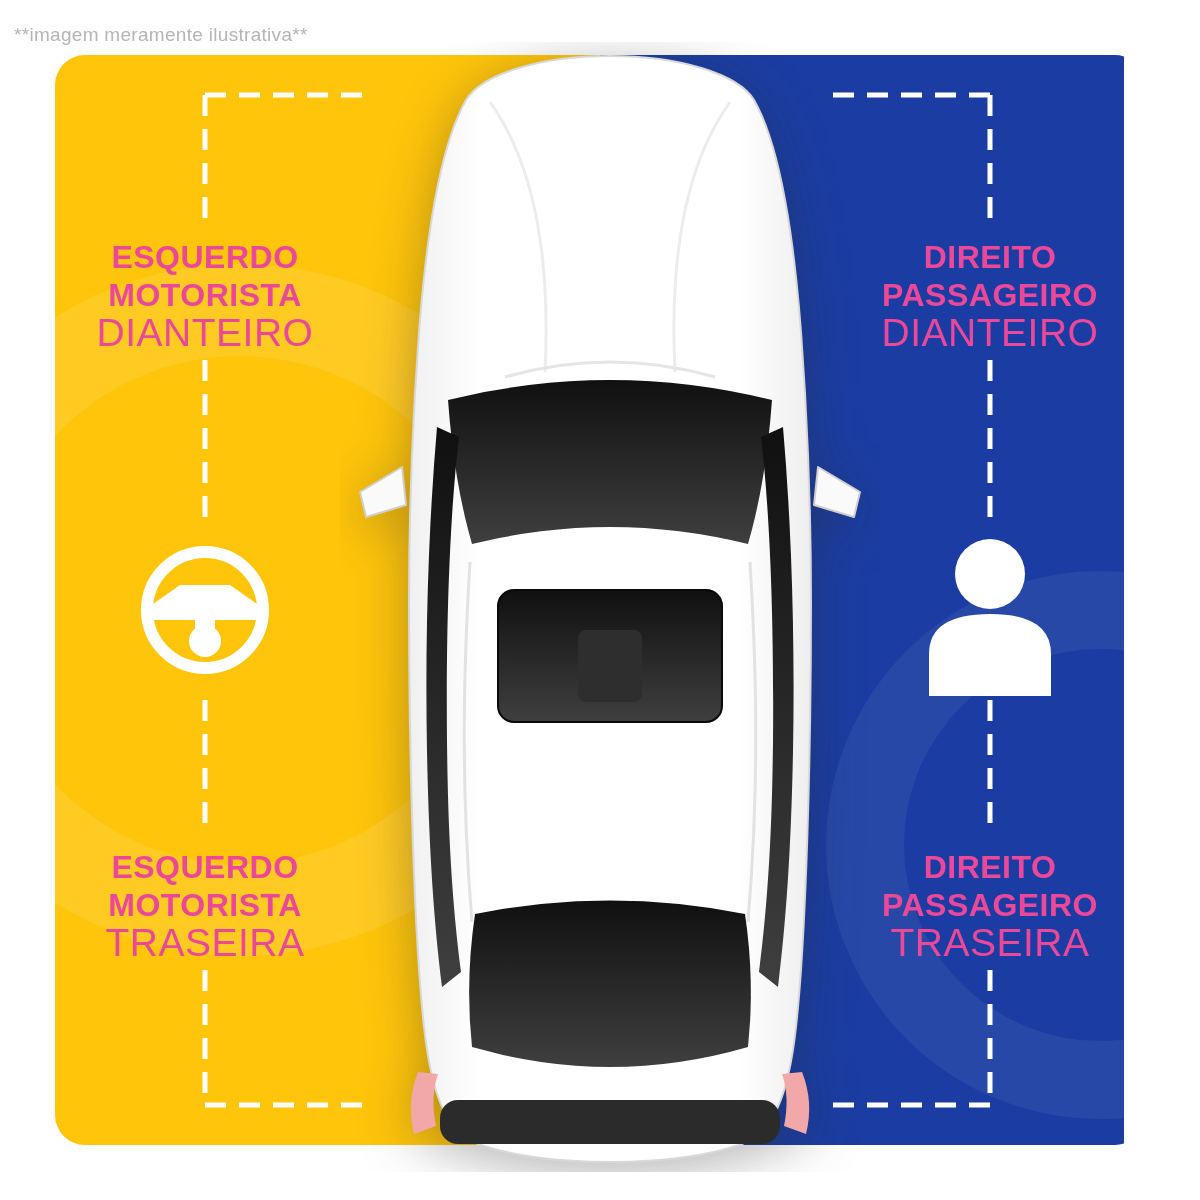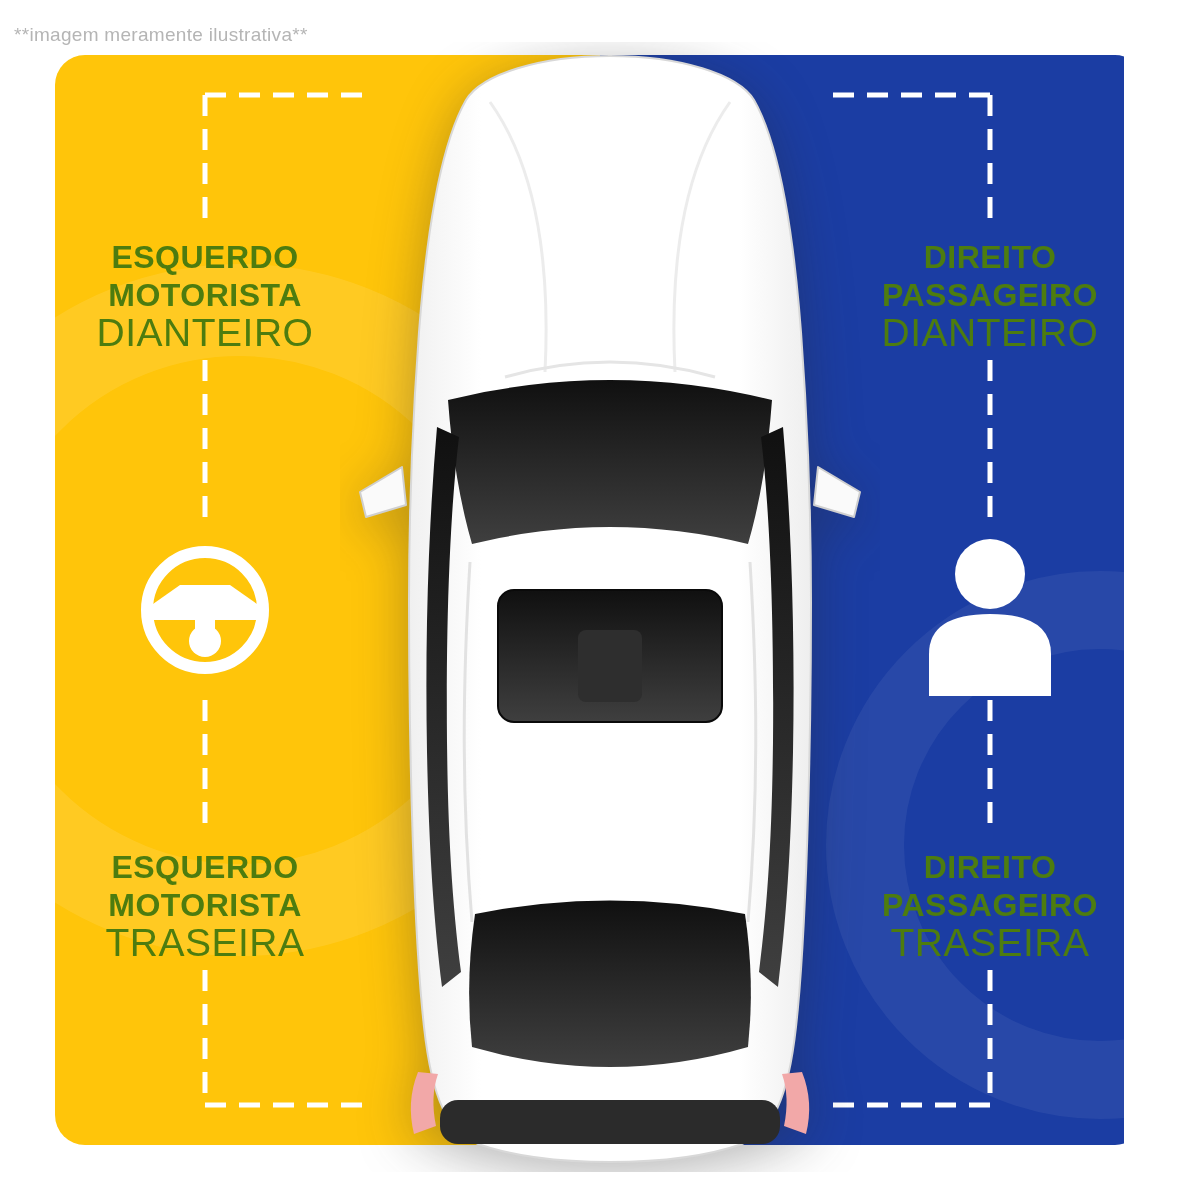--- a/index.html
+++ b/index.html
@@ -15,21 +15,21 @@
   .half.left{left:0;background:#FFC50A;}
   .half.right{left:545px;background:#1B3DA3;}
   .wm{position:absolute;left:0;top:0;}
   .disclaimer{
     position:absolute;left:14px;top:24px;font-size:19px;letter-spacing:.3px;
     color:#b5b5b5;font-weight:400;
   }
   .guides{position:absolute;left:0;top:0;pointer-events:none;}
   .label{
     position:absolute;transform:translateX(-50%);
-    width:340px;text-align:center;color:#4d7c0f;
+    width:340px;text-align:center;color:#ec4899;
   }
   .label .b{font-weight:700;font-size:32px;line-height:38px;letter-spacing:.5px;}
   .label .r{font-weight:400;font-size:39px;line-height:38px;letter-spacing:.5px;}
   .icon{position:absolute;transform:translate(-50%,-50%);}
   .car{position:absolute;left:340px;top:42px;}
 </style>
 </head>
 <body>
 
 <div class="stage">

